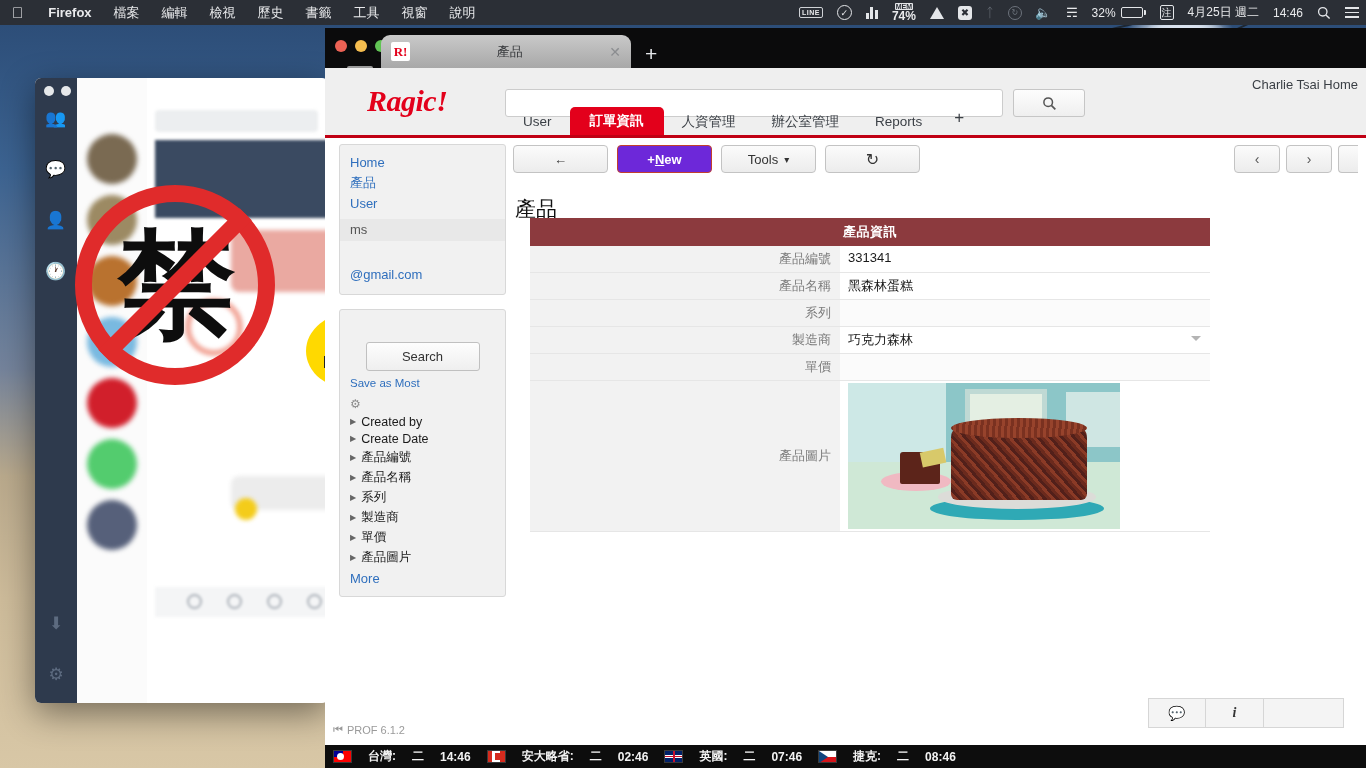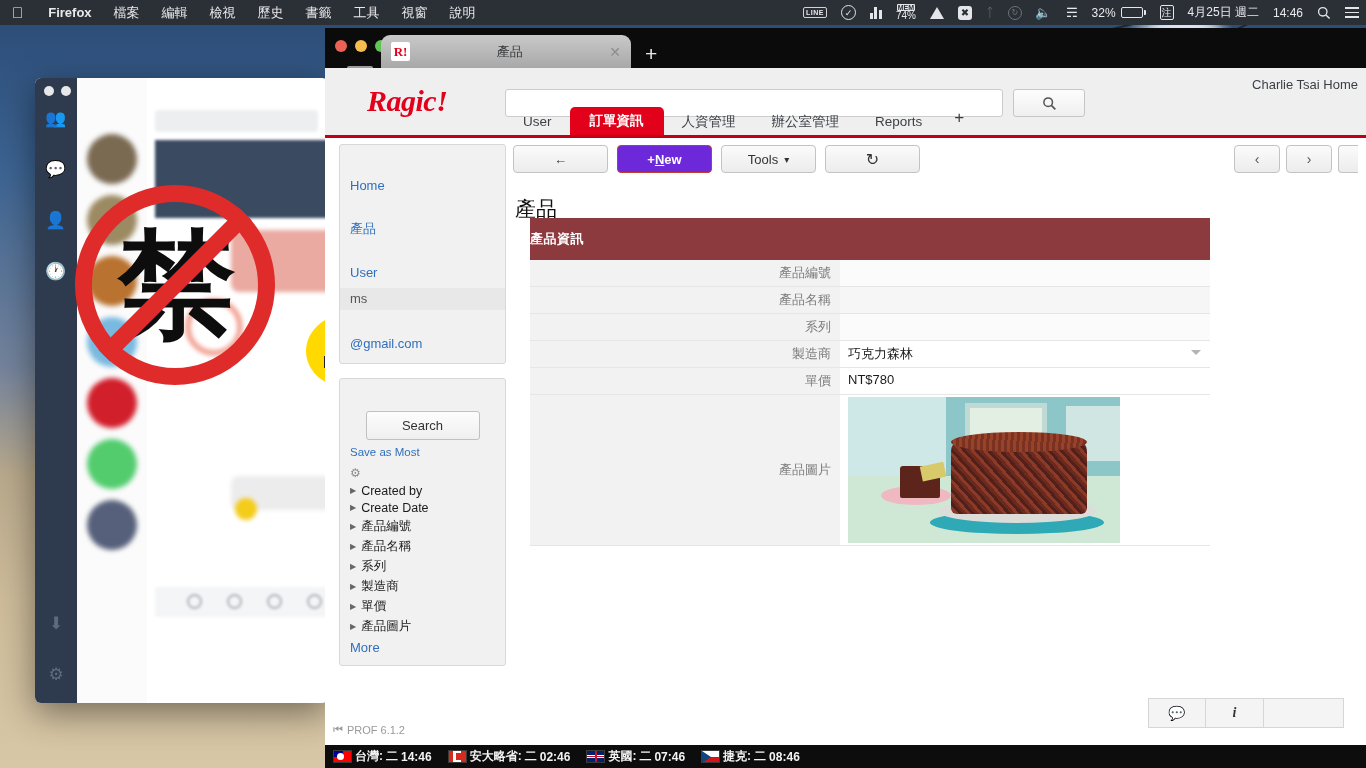--- a/index.html
+++ b/index.html
@@ -45,21 +45,21 @@
   .badge-line {
     font-size: 7px; font-weight: bold; letter-spacing: .5px;
     border: 1px solid #cfd2d6; padding: 1px 2px; border-radius: 2px; line-height: 1;
   }
   .ico-check { width: 15px; height: 15px; border: 1.6px solid #e4e6e9; border-radius: 50%;
     display:inline-flex; align-items:center; justify-content:center; font-size:9px; }
   .ico-bars { display: inline-flex; align-items: flex-end; gap: 1.5px; height: 13px; }
   .ico-bars i { display: block; width: 3px; background: #e4e6e9; }
   .mem { display: flex; flex-direction: column; align-items: center; line-height: 1; }
   .mem b { font-size: 7px; background:#e4e6e9; color:#2b2f36; padding:0 1px; border-radius:1px; }
-  .mem span { font-size: 10px; font-weight: normal; }
+  .mem span { font-size: 12px; font-weight: bold; }
   .ico-drive { width:0;height:0;border-left:7px solid transparent;border-right:7px solid transparent;border-bottom:12px solid #e4e6e9;}
   .ico-x { width: 14px; height: 14px; background: #e4e6e9; color: #2b2f36; border-radius: 3px;
     display:inline-flex;align-items:center;justify-content:center;font-size:10px;font-weight:bold; }
   .ico-bt { font-size: 13px; color: #6d737c; }
   .ico-clock { width:14px;height:14px;border:1.4px solid #6d737c;border-radius:50%;
     display:inline-flex;align-items:center;justify-content:center;font-size:8px;color:#6d737c;}
   .ico-spk { font-size: 13px; }
   .ico-wifi { font-size: 13px; }
   .ico-batt { display:inline-flex; align-items:center; }
   .ico-batt .shell { width: 22px; height: 11px; border: 1.4px solid #e4e6e9; border-radius: 2px; padding: 1.2px; }
@@ -230,21 +230,21 @@
   #body-wrap { position: relative; height: 608px; background: #fff; }
 
   
   #sidebar { position: absolute; left: 14px; top: 6px; width: 167px; }
   .panel { background: #f1f1f1; border: 1px solid #d8d8d8; border-radius: 3px; margin-bottom: 14px; }
   .panel .phead {
     background: #e4e4e4; border-bottom: 1px solid #d8d8d8;
     padding: 6px 10px; font-size: 13px; color: #555;
   }
   .panel .pbody { padding: 8px 10px 10px; }
-  .panel .lnk { display: block; font-size: 13px; color: #2f6fbd; padding: 2px 0; cursor: pointer; text-decoration: none; margin-top: 23px; }
+  .panel .lnk { display: block; font-size: 13px; color: #2f6fbd; padding: 2px 0; cursor: pointer; text-decoration: none; }
   #views-body { padding: 10px 10px 10px; }
   #search-btn2 {
     display: block; width: 114px; margin: 22px auto 6px; padding: 6px 0;
     background: linear-gradient(180deg,#fdfdfd,#efefef); border: 1px solid #c0c0c0; border-radius: 3px;
     font-size: 13px; color: #333; text-align: center; cursor: pointer;
   }
   #save-as-view { font-size: 11.5px; color: #2f6fbd; cursor: pointer; display: block; margin-bottom: 8px; }
   .gear { color: #8c8c8c; font-size: 12px; display: block; margin-bottom: 2px; }
   .fieldrow { font-size: 12.5px; color: #1a1a1a; padding: 1.5px 0; cursor: pointer; display: flex; gap: 5px; align-items: center; }
   .fieldrow .arw { color: #666; font-size: 8px; }
@@ -269,22 +269,22 @@
     display: flex; align-items: center; justify-content: center; cursor: pointer;
   }
 
   #record-title {
     position: absolute; left: 190px; top: 57px; font-size: 21px; color: #111; font-weight: normal;
   }
 
   
   #form { position: absolute; left: 205px; top: 80px; width: 680px; }
   #form .sechead {
-    background: #8c3a3e; color: #fff; font-weight: bold;
-    font-size: 13px; padding: 12px 0; letter-spacing: .5px;
+    background: #8c3a3e; color: #fff; text-align: center; font-weight: bold;
+    font-size: 13px; padding: 5px 0; letter-spacing: .5px;
   }
   #form .frow {
     display: flex; align-items: stretch; border-bottom: 1px solid #e6e6e6;
     background: #fbfbfb; min-height: 25px;
   }
   #form .frow:nth-child(odd) { background: #f6f6f6; }
   #form .flabel {
     width: 310px; flex: none; text-align: right; padding: 4px 9px 4px 0;
     font-size: 13px; color: #7c7c7c; background: #f2f2f2;
   }
@@ -334,21 +334,21 @@
     position: absolute; left: 8px; bottom: 10px; font-size: 11px; color: #9a9a9a;
     display: flex; align-items: center; gap: 4px;
   }
 
   
   #clockbar {
     position: absolute; left: 325px; bottom: 0; width: 1041px; height: 23px;
     background: #0d0d0d; color: #f3f3f3; font-size: 12px; font-weight: bold;
     display: flex; align-items: center; padding-left: 8px; gap: 16px; z-index: 400;
   }
-  #clockbar .ci { display: flex; align-items: center; gap: 3px; white-space: nowrap; }
+  #clockbar .ci { display: flex; align-items: center; gap: 16px; white-space: nowrap; }
   .flag { width: 19px; height: 13px; flex: none; border: 1px solid #3a3a3a; position: relative; overflow: hidden; }
   .flag.tw { background: #fe0000; }
   .flag.tw::before { content:""; position:absolute; left:0; top:0; width:52%; height:52%; background:#000095; }
   .flag.tw::after { content:""; position:absolute; left:18%; top:14%; width:7px; height:7px; background:#fff; border-radius:50%; }
   .flag.ca { background: #fff; }
   .flag.ca::before { content:""; position:absolute; left:0; top:0; width:26%; height:100%; background:#d52b1e; }
   .flag.ca::after { content:""; position:absolute; right:0; top:0; width:26%; height:100%; background:#d52b1e; }
   .flag.ca i { position:absolute; left:43%; top:22%; width:5px; height:7px; background:#d52b1e; }
   .flag.uk { background: #012169; }
   .flag.uk::before { content:""; position:absolute; left:42%; top:0; width:16%; height:100%; background:#fff; box-shadow: 0 0 0 0 #fff; }
@@ -550,37 +550,38 @@
         <div class="pbtn" style="width:20px;border-right:none;border-radius:4px 0 0 4px"></div>
       </div>
 
       <h1 id="record-title">產品</h1>
 
       <div id="form">
         <div class="sechead">產品資訊</div>
 
         <div class="frow">
           <div class="flabel">產品編號</div>
+          <div class="fval">331341</div>
         </div>
         <div class="frow">
           <div class="flabel">產品名稱</div>
+          <div class="fval">黑森林蛋糕</div>
         </div>
         <div class="frow">
           <div class="flabel">系列</div>
         </div>
         <div class="frow">
           <div class="flabel">製造商</div>
           <div class="fval">
             <span>巧克力森林</span>
             <span class="caret"></span>
           </div>
         </div>
         <div class="frow">
           <div class="flabel">單價</div>
-          <div class="fval">NT$780</div>
         </div>
 
         <div class="frow imgrow">
           <div class="flabel">產品圖片</div>
           <div class="fval">
             <div id="cakewrap">
               <div class="ck-bgwallA"></div>
               <div class="ck-bgwallB"></div>
               <div class="ck-frame"></div>
               <div class="ck-frame2"></div>

